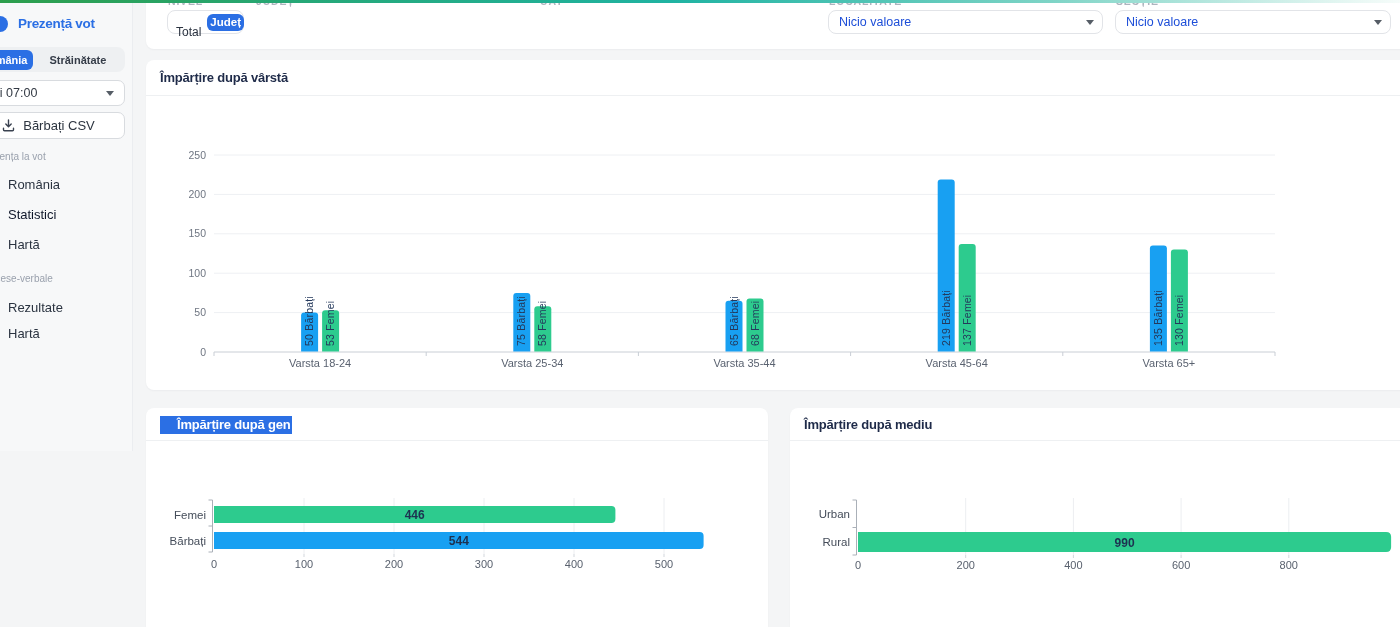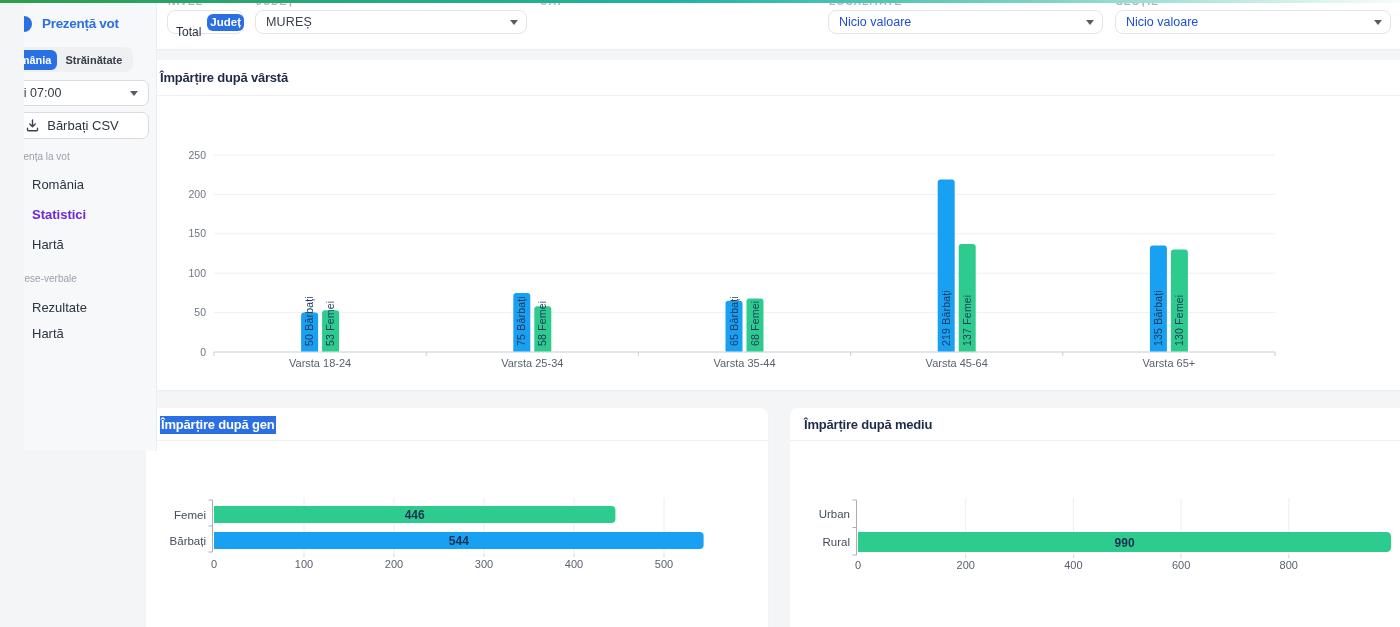--- a/index.html
+++ b/index.html
@@ -11,42 +11,42 @@
     color:#2c3440;
   }
   
   .topbar {
     position:absolute; left:0; top:0; width:1400px; height:3px; z-index:50;
     background:linear-gradient(90deg,#2d9e4c 0%,#26a878 22%,#1fb3a2 48%,#7ed4c6 75%,#e9f8f4 97%,#f6fcfa 100%);
   }
   
   .sidebar {
     position:absolute; left:0; top:0; width:133px; height:451px;
-    background:#f7f8f9; border-right:1px solid #ebedf0; overflow:hidden; z-index:5;margin-left:24px;
+    background:#f7f8f9; border-right:1px solid #ebedf0; overflow:hidden; z-index:5;
   }
   .sb-logo {
     position:absolute; left:-8px; top:16px; width:16px; height:16px;
     border-radius:50%; background:#2b6fe4;
   }
   .sb-title {
     position:absolute; left:18px; top:16px; font-size:13.5px; font-weight:700;
     color:#2b6fe4; letter-spacing:-.3px; white-space:nowrap;
   }
   .sb-tabs {
     position:absolute; left:-28px; top:47px; height:25px;
     display:inline-flex; align-items:center; background:#eef0f2;
     border-radius:8px; padding:0 3px; white-space:nowrap;
   }
   .sb-tab-sel {
     display:inline-flex; align-items:center; justify-content:center;
     height:20px; padding:0 6px; background:#2b6fe4; border-radius:6px;
     color:#fff; font-size:11px; font-weight:700;
   }
   .sb-tab {
-    display:inline-flex; align-items:center; height:20px; padding:0 8px;
+    display:inline-flex; align-items:center; height:20px; padding:0 16px;
     color:#363d49; font-size:11px; font-weight:600;
   }
   .sb-select {
     position:absolute; left:-30px; top:80px; width:155px; height:26px;
     background:#fff; border:1px solid #d8dbdf; border-radius:7px;
     display:flex; align-items:center; padding:0 10px 0 8px;
     font-size:12.5px; color:#333a44; white-space:nowrap;
   }
   .sb-select .caret { margin-left:auto; }
   .sb-csv {
@@ -54,21 +54,21 @@
     background:#fff; border:1px solid #d8dbdf; border-radius:7px;
     display:flex; align-items:center; justify-content:center; gap:8px;
     font-size:13px; font-weight:500; color:#2d3540; white-space:nowrap;
   }
   .sb-section {
     position:absolute; font-size:10px; color:#9aa1ad; white-space:nowrap;
   }
   .sb-item {
     position:absolute; left:8px; font-size:13px; color:#2b3441; white-space:nowrap;
   }
-  .sb-item.active { color:#6d28d9; font-weight:700; }
+  .sb-item.active { color:#0f172a; font-weight:400; }
   .caret {
     display:inline-block; width:0; height:0;
     border-left:4.5px solid transparent; border-right:4.5px solid transparent;
     border-top:5.5px solid #565d66;
   }
   
   .filter-card {
     position:absolute; left:146px; top:-9px; width:1262px; height:58px;
     background:#fff; border-radius:8px; box-shadow:0 1px 2px rgba(20,30,50,.04);
     z-index:4;
@@ -110,21 +110,21 @@
   #card-mediu { left:790px; top:408px; width:618px;  height:230px; }
   .card-head {
     position:absolute; left:0; top:0; width:100%; padding:10px 14px 0 14px;
     font-size:13px; font-weight:700; color:#1f2b49; letter-spacing:-.2px;
   }
   .card-head-line { position:absolute; left:0; width:100%; border-bottom:1px solid #eef0f2; }
   #card-age .card-head-line { top:35px; }
   #card-gen .card-head-line, #card-mediu .card-head-line { top:32px; }
   #card-gen .card-head, #card-mediu .card-head { padding-top:9px; }
   .title-selected {
-    background:#2b6fe4; color:#fff; padding:1px 2px 2px 1px;
+    background:#2b6fe4; color:#fff; padding:1px 2px 2px 17px;
   }
   .chart-svg { position:absolute; left:0; top:0; }
 </style>
 </head>
 <body>
 
 <div class="topbar"></div>
 
 <div class="sidebar">
   <div class="sb-logo"></div>
@@ -163,24 +163,20 @@
   <div class="fgroup" style="left:21px; width:77px;">
     <div class="flabel">NIVEL</div>
     <div class="fcontrol">
       <span class="toggle-total">Total</span>
       <span class="toggle-pill">Județ</span>
     </div>
   </div>
 
   <div class="fgroup" style="left:109px; width:272px;">
     <div class="flabel">JUDEȚ</div>
-    <div class="fcontrol">
-      <span class="fselect-text">MUREȘ</span>
-      <span class="caret"></span>
-    </div>
   </div>
 
   <div class="fgroup" style="left:393px; width:276px;">
     <div class="flabel">UAT</div>
   </div>
 
   <div class="fgroup" style="left:682px; width:275px;">
     <div class="flabel">LOCALITATE</div>
     <div class="fcontrol">
       <span class="fselect-text placeholder">Nicio valoare</span>

